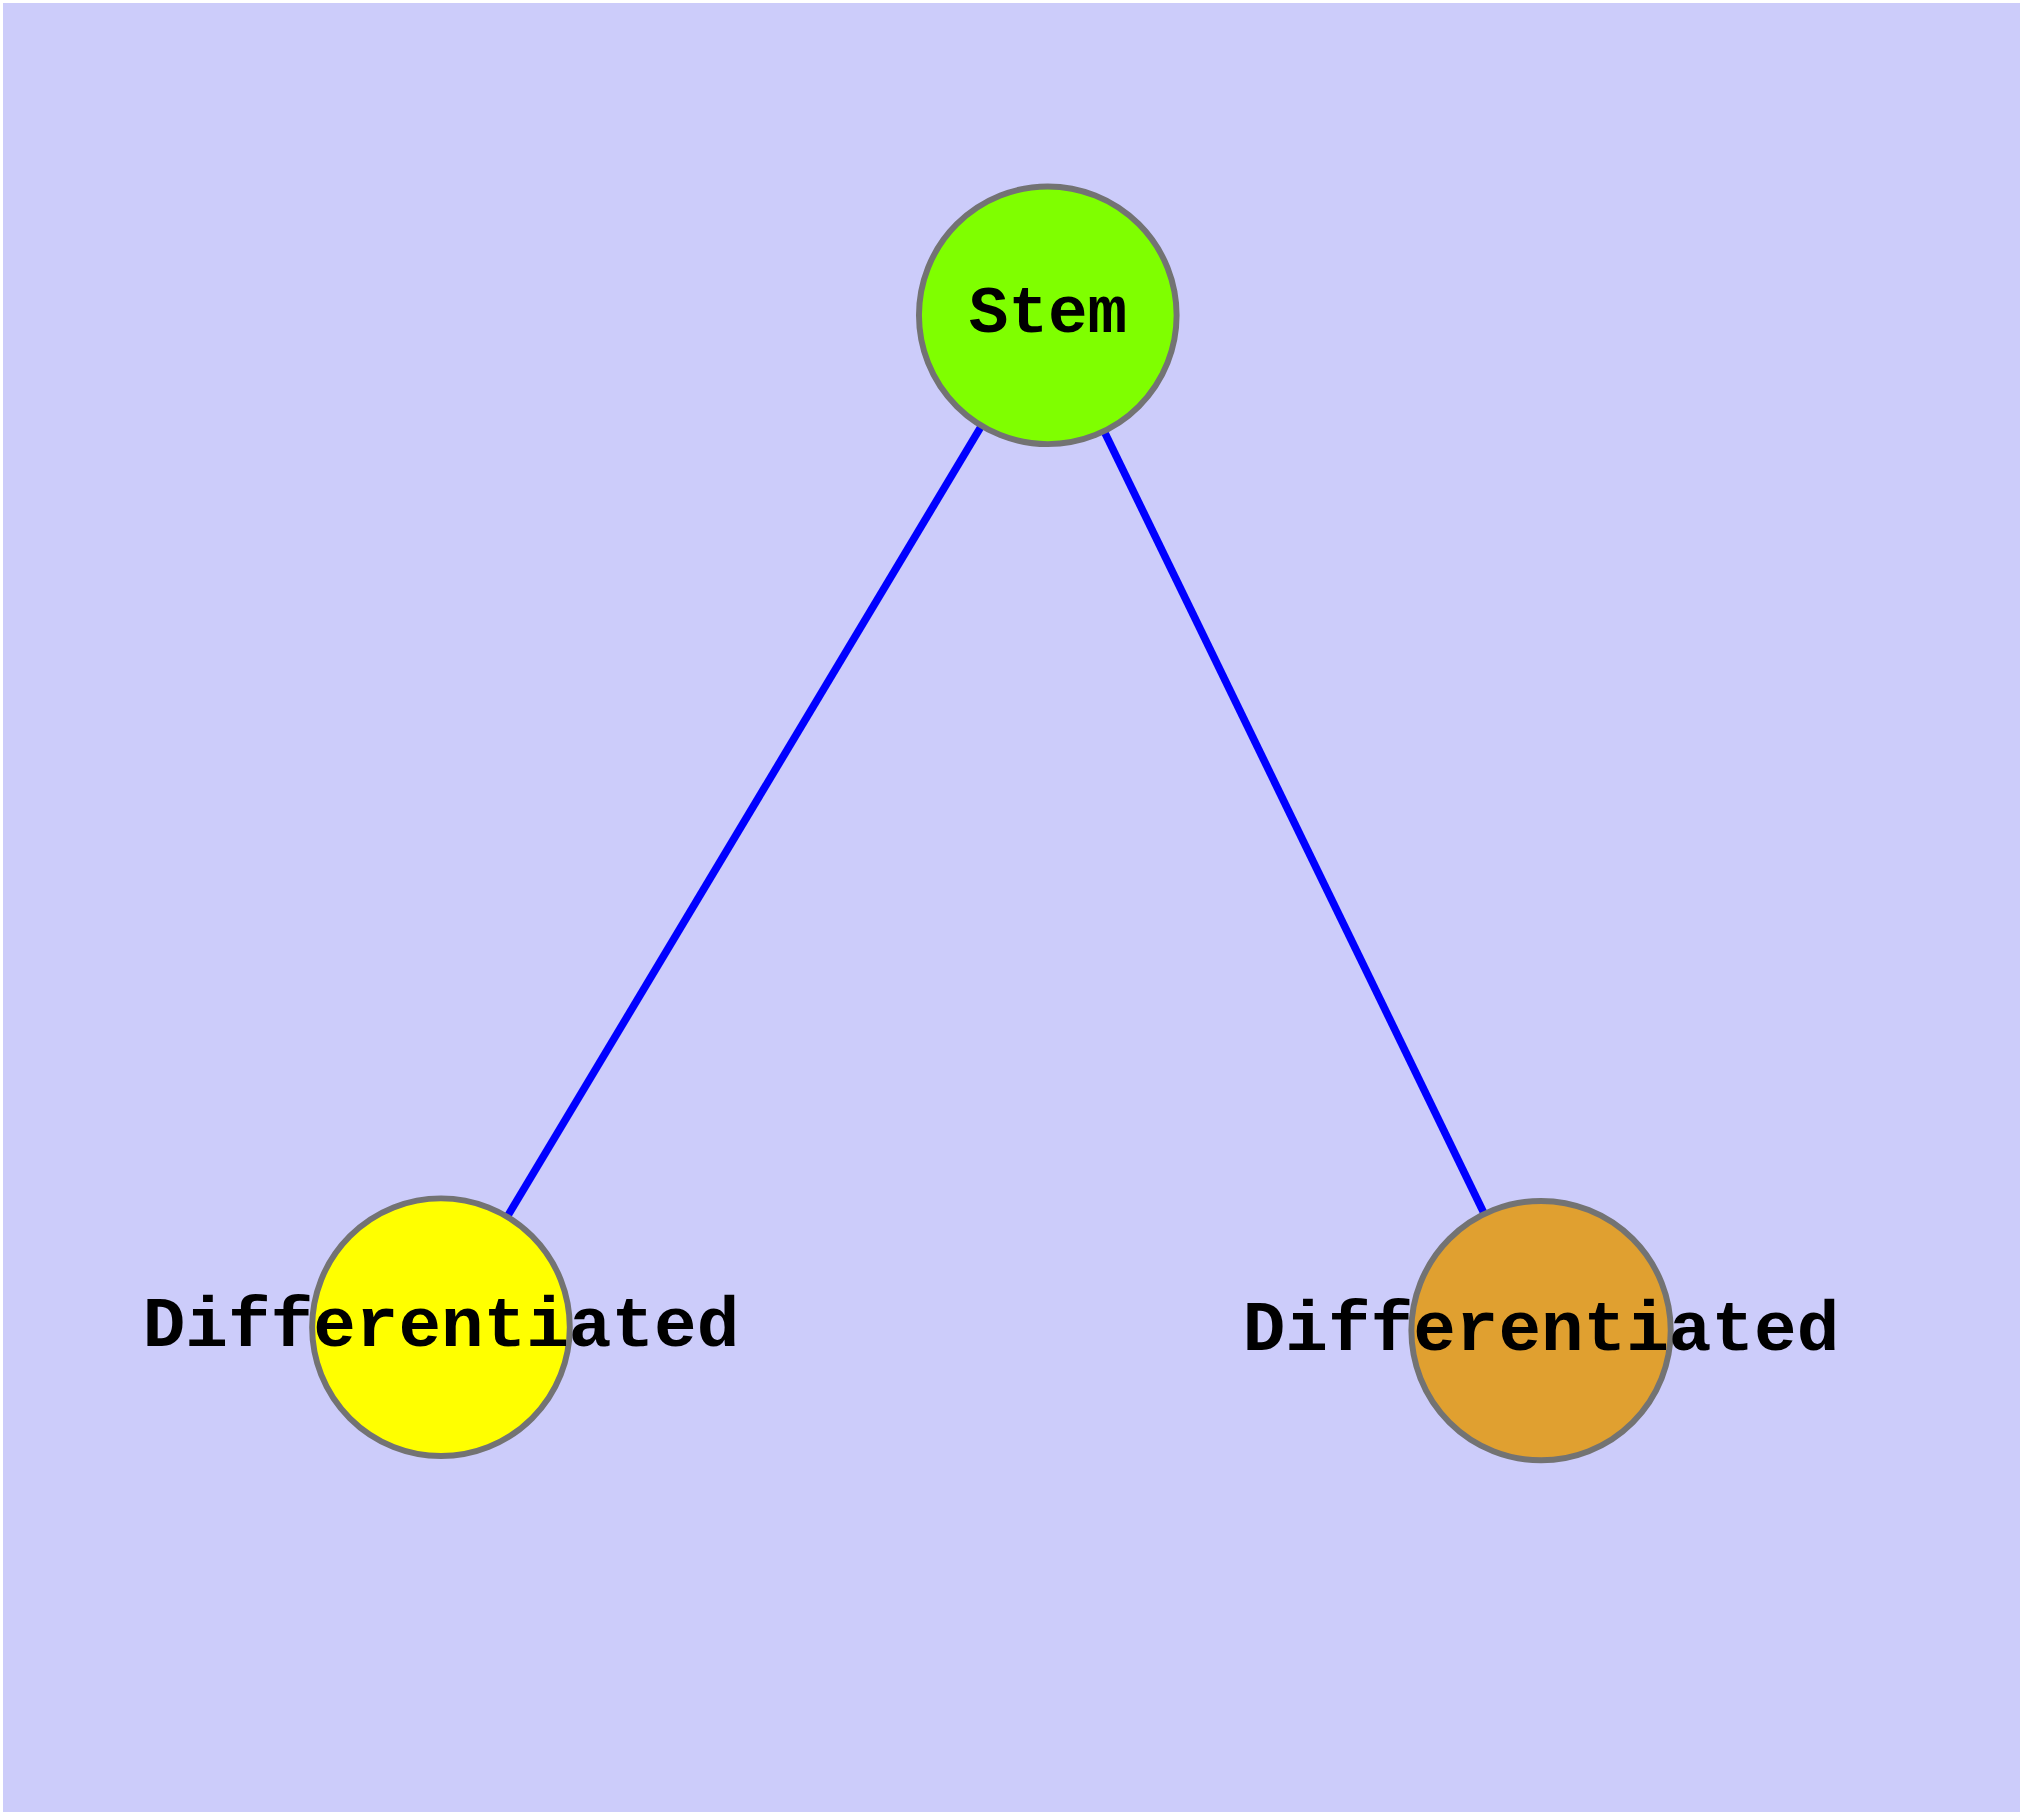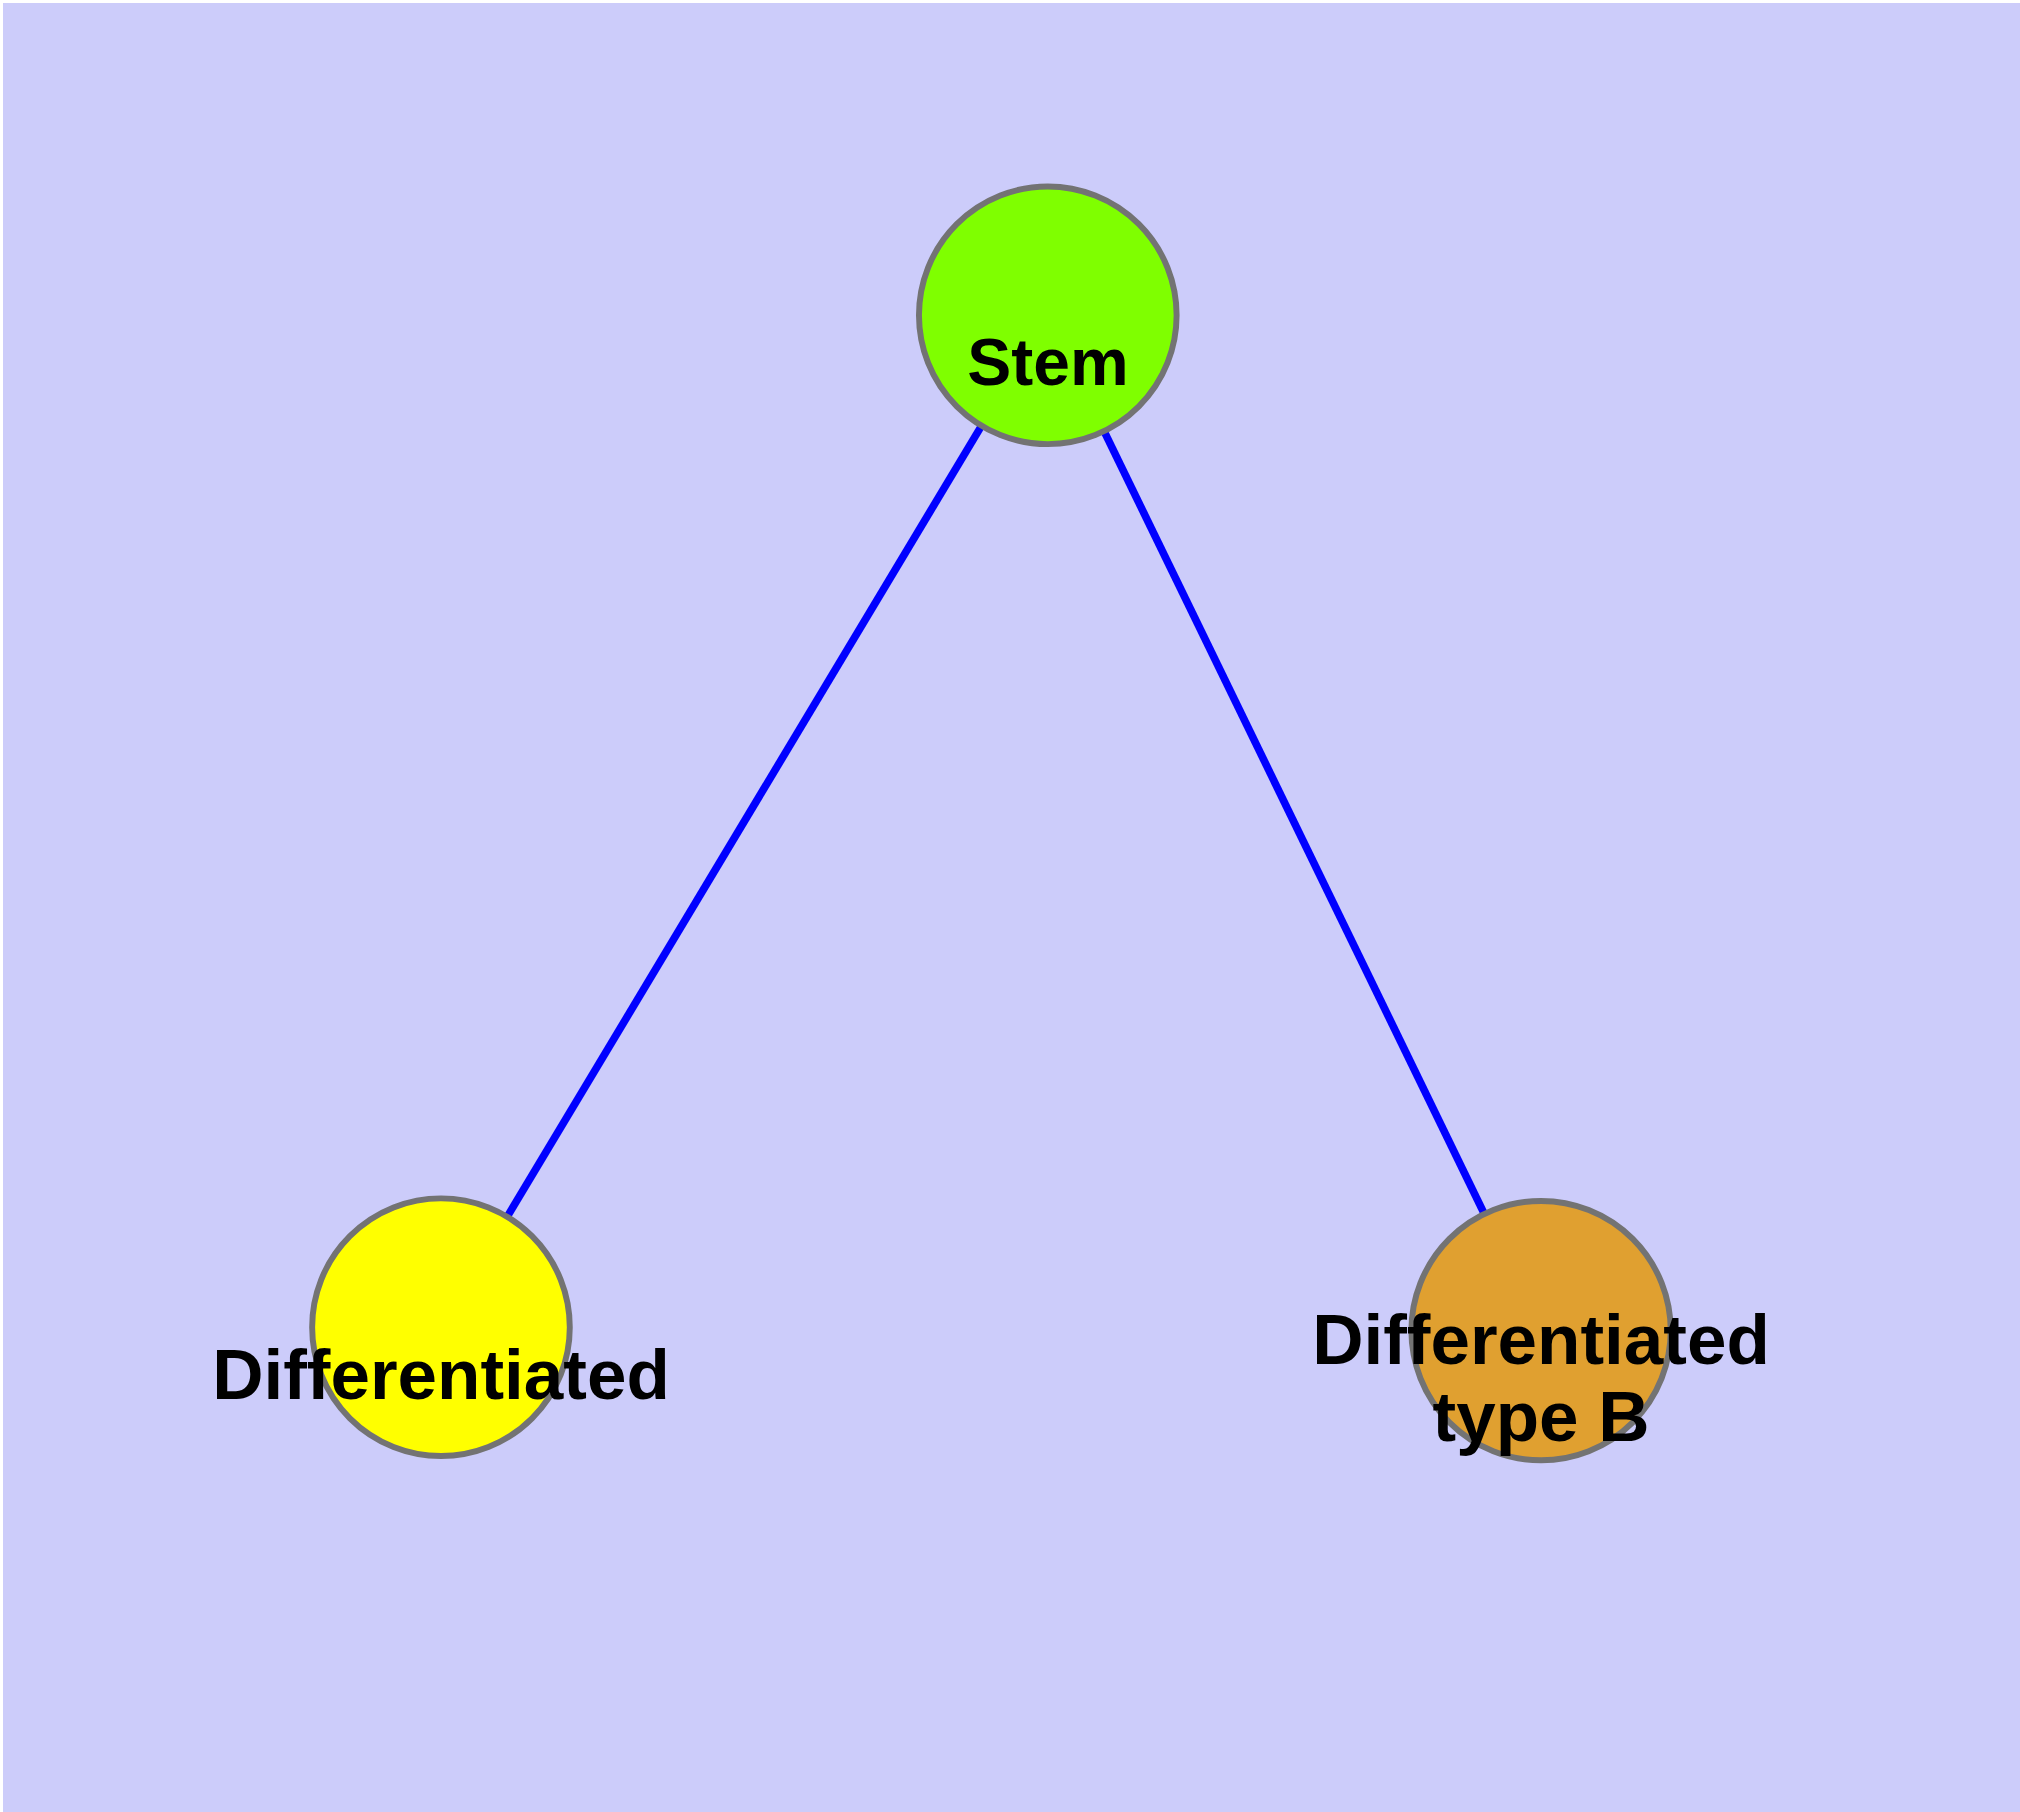--- a/index.html
+++ b/index.html
@@ -39,28 +39,27 @@
     stroke-width: 7;
   }
   .edge-line {
     stroke: #0000ff;
     stroke-width: 9;
     stroke-linecap: butt;
   }
   .node-label {
     position: absolute;
     color: #000000;
-    font-family: Liberation Sans, sans-serif;
+    font-family: Liberation Mono, monospace;
     font-weight: bold;
-    text-align: center;
+    text-align: right;
     white-space: nowrap;
     line-height: 1.08;
     pointer-events: none;
     transform: translate(-50%, -50%);
-    margin-top: 48px;
   }
   .node-label.stem {
     font-size: 66px;
   }
   .node-label.diff {
     font-size: 71px;
   }
   .label-line {
     display: block;
   }
@@ -86,18 +85,17 @@
 
   <div id="labels-layer">
       <div class="node-label stem" style="left: 1048px; top: 315px; font-size: 66px; color: rgb(0, 0, 0);">
         <span class="label-line">Stem</span>
       </div>
       <div class="node-label diff" style="left: 441px; top: 1327px; font-size: 71px; color: rgb(0, 0, 0);">
         <span class="label-line">Differentiated</span>
       </div>
       <div class="node-label diff" style="left: 1541px; top: 1331px; font-size: 71px; color: rgb(0, 0, 0);">
         <span class="label-line">Differentiated</span>
-        <span class="label-line">type B</span>
       </div>
     </div>
 
 </div>
 
 
 </body></html>

